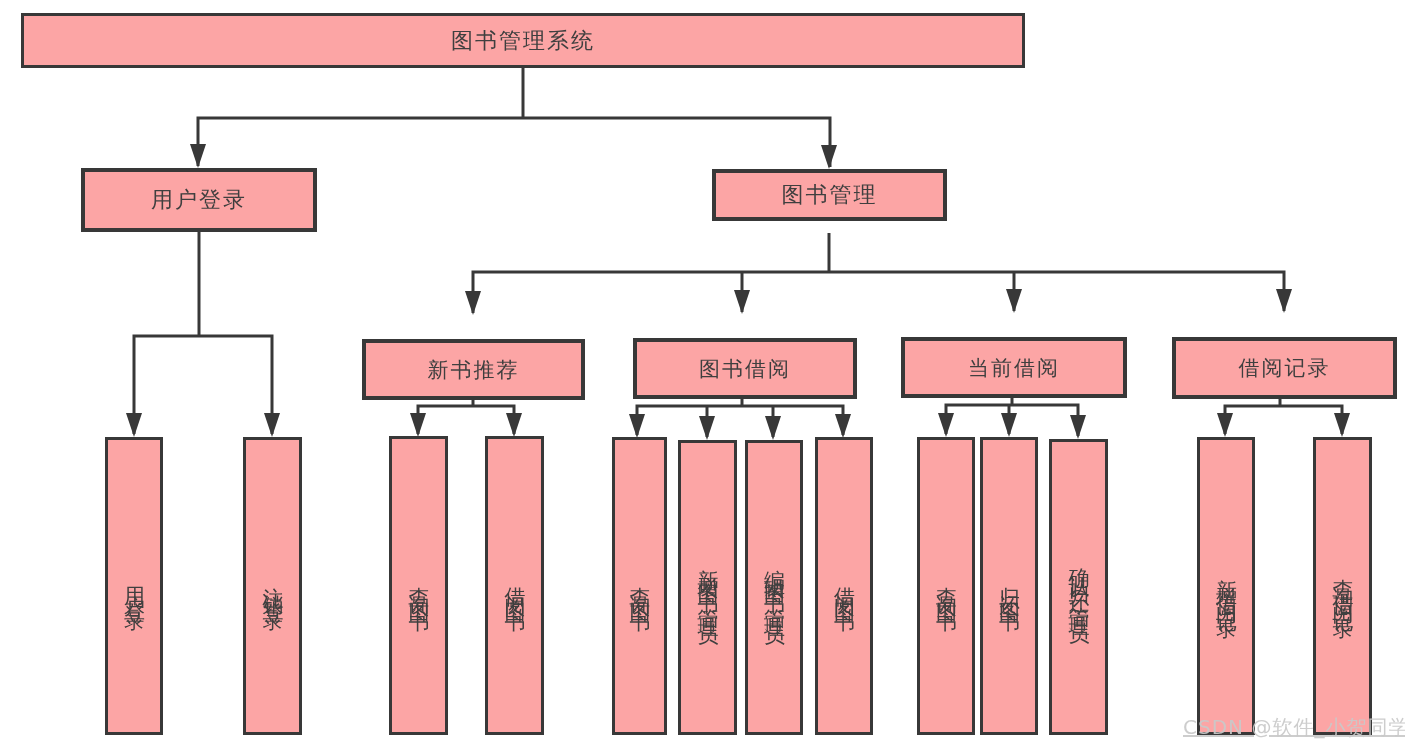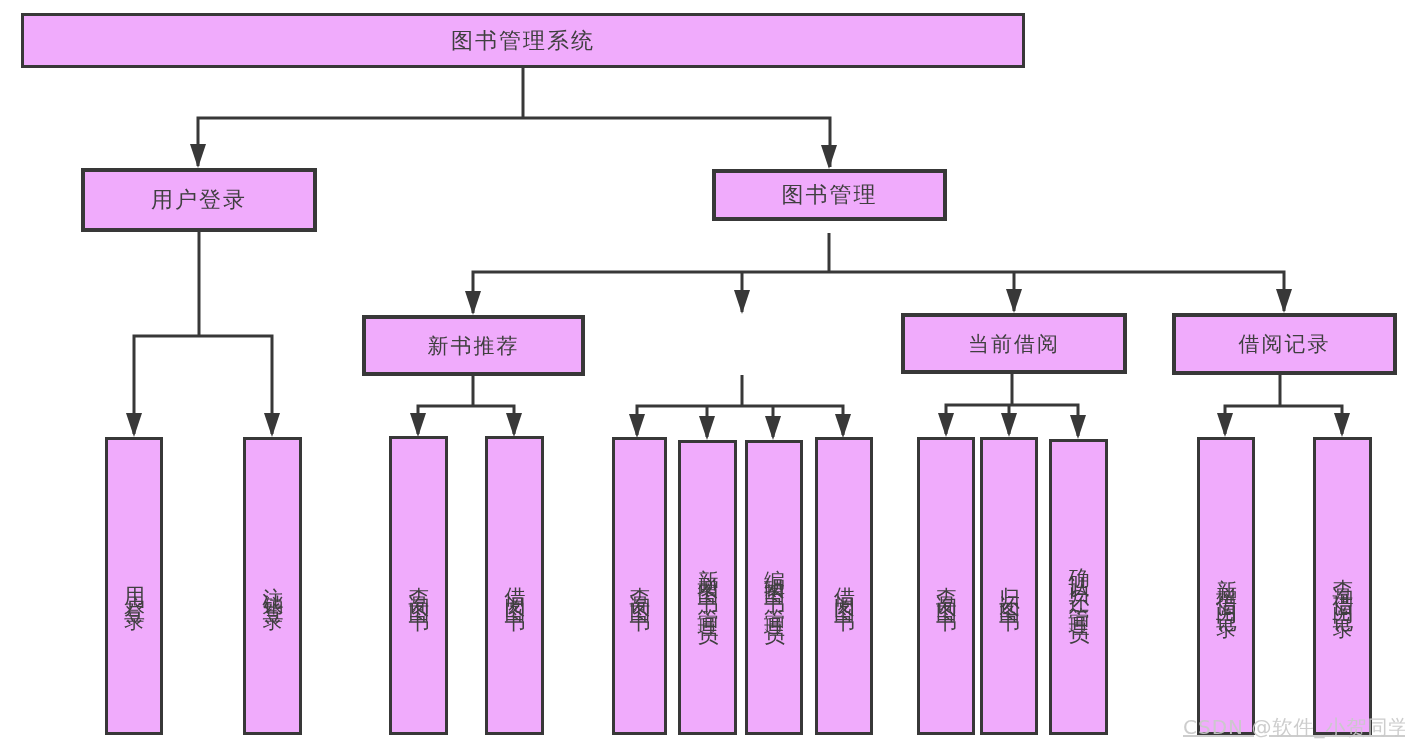--- a/index.html
+++ b/index.html
@@ -2,26 +2,26 @@
 <html><head>
 <meta charset="utf-8">
 <style>
   html,body{margin:0;padding:0;background:#ffffff;}
   #stage{
     position:relative;width:1405px;height:747px;background:#ffffff;overflow:hidden;
     font-family:"DejaVu Sans","Liberation Sans",sans-serif;color:#3f3f3f;
   }
   #connectors{position:absolute;left:0;top:0;}
   .box{
-    position:absolute;box-sizing:border-box;background:#f0abfc;
+    position:absolute;box-sizing:border-box;background:#fca5a5;
     border:3px solid #383838;display:flex;align-items:center;justify-content:center;
     font-size:22px;letter-spacing:2px;color:#3f3f3f;
   }
   .lv2{border-width:4px;}
-  .lv3{border-width:4px;font-size:21px;}
+  .lv3{border-width:4px;font-size:21px;margin-top:24px;}
   .leaf{border-width:3px;}
   .leaf .vtext{
     writing-mode:vertical-rl;font-size:21px;letter-spacing:8px;line-height:1;
     color:#3f3f3f;white-space:nowrap;
   }
   .watermark{
     position:absolute;left:1183px;top:714px;width:222px;
     font-size:20px;color:rgba(201,201,201,0.92);letter-spacing:1px;
     white-space:nowrap;z-index:10;text-decoration:underline;
   }
@@ -83,20 +83,23 @@
   <div class="box lv2" style="left:81px;top:168px;width:236px;height:64px;">
     <span>用户登录</span>
   </div>
   <div class="box lv2" style="left:712px;top:169px;width:235px;height:52px;">
     <span>图书管理</span>
   </div>
 
   <div class="box lv3" style="left:362px;top:315px;width:223px;height:61px;">
     <span>新书推荐</span>
   </div>
+  <div class="box lv3" style="left:633px;top:314px;width:224px;height:61px;">
+    <span>图书借阅</span>
+  </div>
   <div class="box lv3" style="left:901px;top:313px;width:226px;height:61px;font-family:Liberation Serif, serif;">
     <span>当前借阅</span>
   </div>
   <div class="box lv3" style="left:1172px;top:313px;width:225px;height:62px;">
     <span>借阅记录</span>
   </div>
 
   <div class="box leaf" style="left:105px;top:437px;width:58px;height:298px;">
     <span class="vtext">用户登录</span>
   </div>

